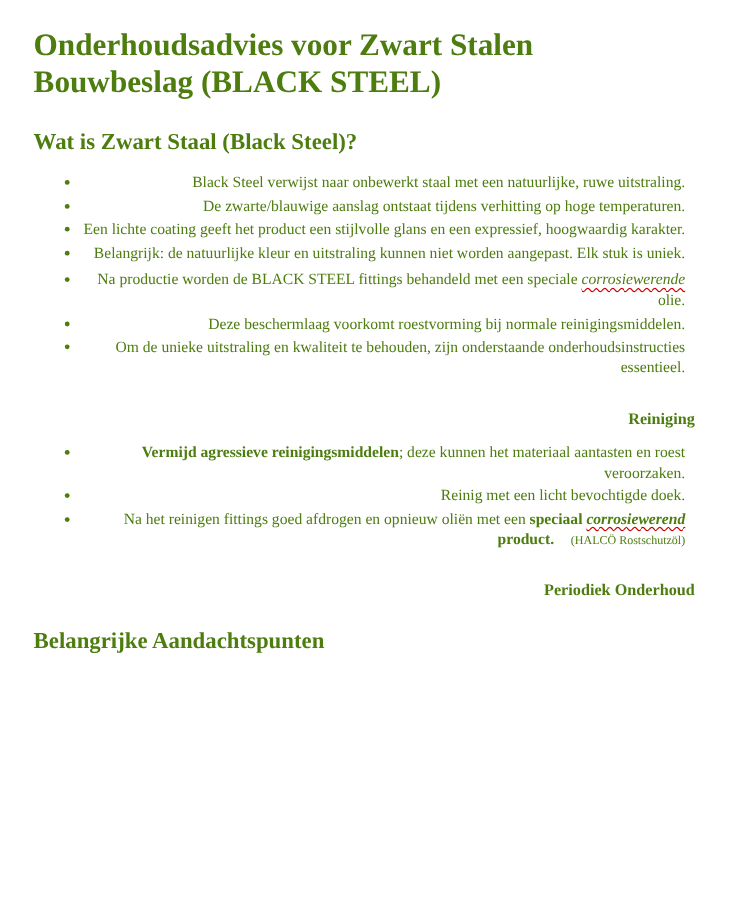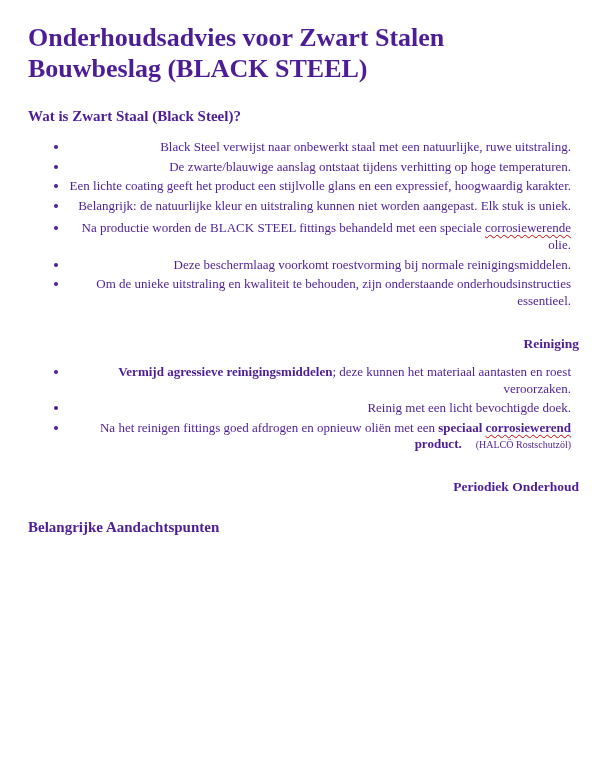--- a/index.html
+++ b/index.html
@@ -3,32 +3,32 @@
 <meta charset="utf-8">
 <style>
   html, body { margin: 0; padding: 0; background: #ffffff; }
   .page {
     width: 611px;
     height: 769px;
     box-sizing: border-box;
     padding: 18px 32px 16px 28px;
     font-family: "Liberation Serif", "DejaVu Serif", serif;
     font-size: 13px;
-    color: #4c1d95;
+    color: #4d7c0f;
     overflow: hidden;
     background: #ffffff;
   }
   .title {
     font-size: 26px;
     font-weight: bold;
     line-height: 1.2;
     margin: 4px 0 12px 0;
   }
   .h2 {
-    font-size: 15px;
+    font-size: 19px;
     font-weight: bold;
     margin: 24px 0 14px 0;
   }
   .h3 {
     font-size: 13.5px;
     font-weight: bold;
     margin: 26px 0 12px 0;
     text-align: right;
   }
   ul {
@@ -42,20 +42,21 @@
     padding-right: 8px;
     text-align: right;
   }
   .bold { font-weight: bold; }
   .redwave {
     text-decoration-line: underline;
     text-decoration-style: wavy;
     text-decoration-color: #cc0000;
     text-decoration-thickness: 1px;
     text-underline-offset: 2px;
+    font-style: italic;
   }
   .small {
     font-size: 10px;
     margin-left: 14px;
   }
 </style>
 </head>
 <body>
 
 <div class="page">

